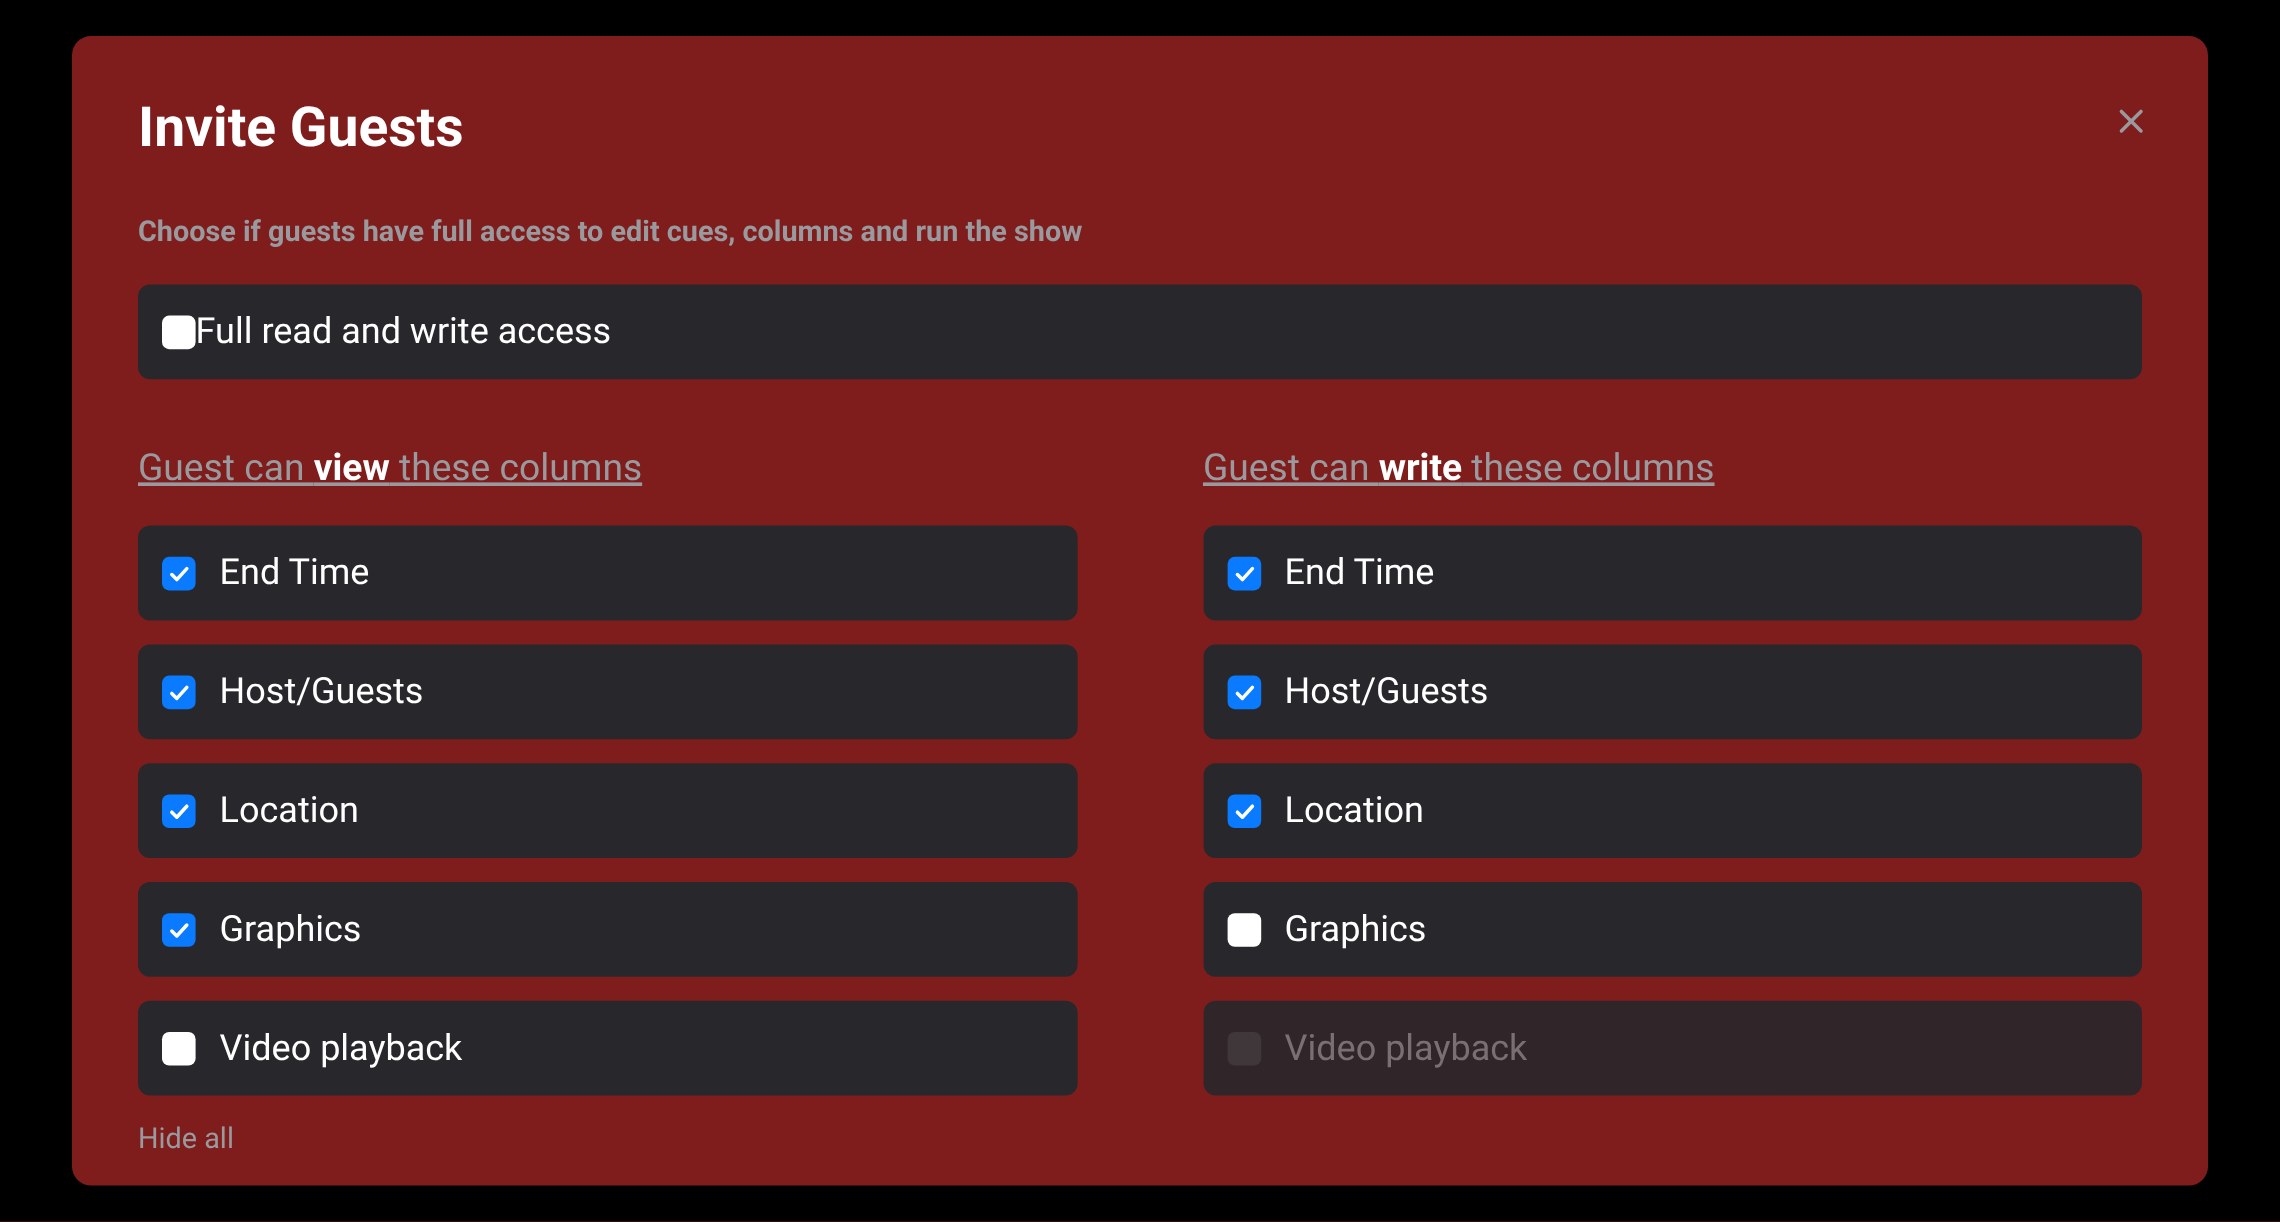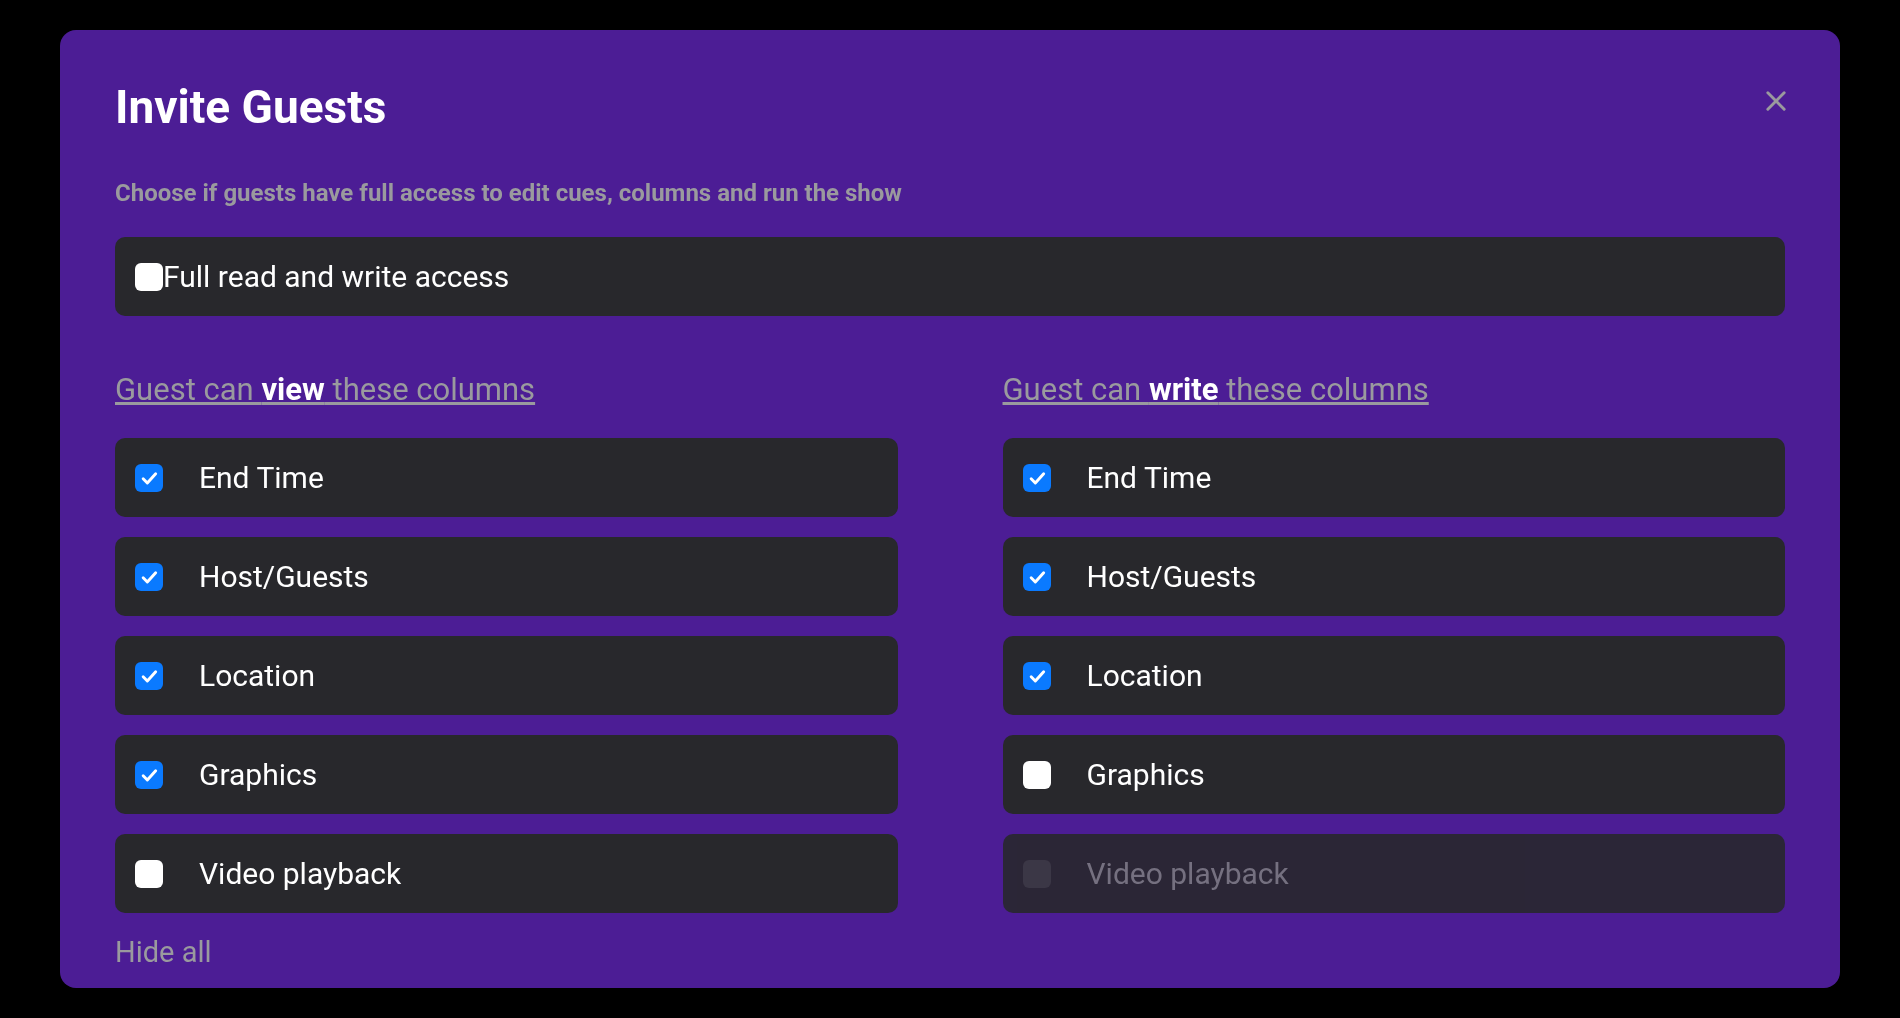--- a/index.html
+++ b/index.html
@@ -12,21 +12,21 @@
       background: #000000;
       font-family: -apple-system, BlinkMacSystemFont, 'Segoe UI', Roboto, Helvetica, Arial, sans-serif;
       width: 1900px;
       height: 1018px;
       padding: 30px 60px;
       color: #ffffff;
       overflow: hidden;
     }
 
     .modal {
-      background: #4c1d95;
+      background: #7f1d1d;
       border-radius: 16px;
       padding: 50px 55px 40px 55px;
       position: relative;
       height: 100%;
     }
 
     .close-btn {
       position: absolute;
       top: 55px;
       right: 50px;
@@ -89,21 +89,21 @@
       color: #ffffff;
       font-weight: 700;
     }
 
     .option-row {
       background: #28282c;
       border-radius: 10px;
       padding: 22px 20px;
       display: flex;
       align-items: center;
-      gap: 36px;
+      gap: 20px;
       margin-bottom: 20px;
     }
 
     .option-label {
       font-size: 30px;
       color: #ffffff;
       font-weight: 400;
     }
 
     .option-row.disabled {
@@ -137,21 +137,21 @@
       width: 20px;
       height: 20px;
     }
 
     .checkbox.disabled {
       background: #3a3a3e;
       cursor: default;
     }
 
     .hide-all {
-      font-size: 29px;
+      font-size: 24px;
       color: #9a9a9e;
       cursor: pointer;
       margin-top: 2px;
       display: inline-block;
     }
   </style>
 </head>
 <body>
 
 <div class="modal">

